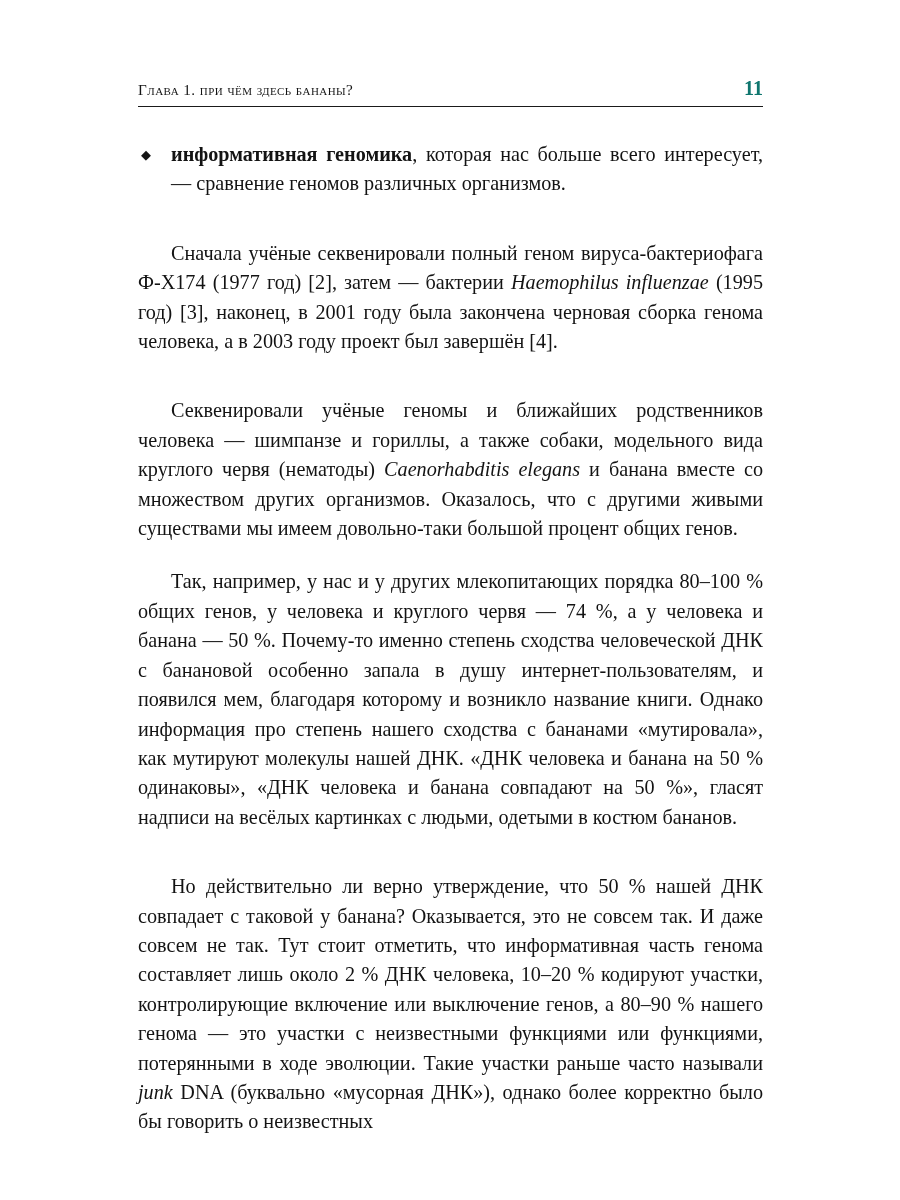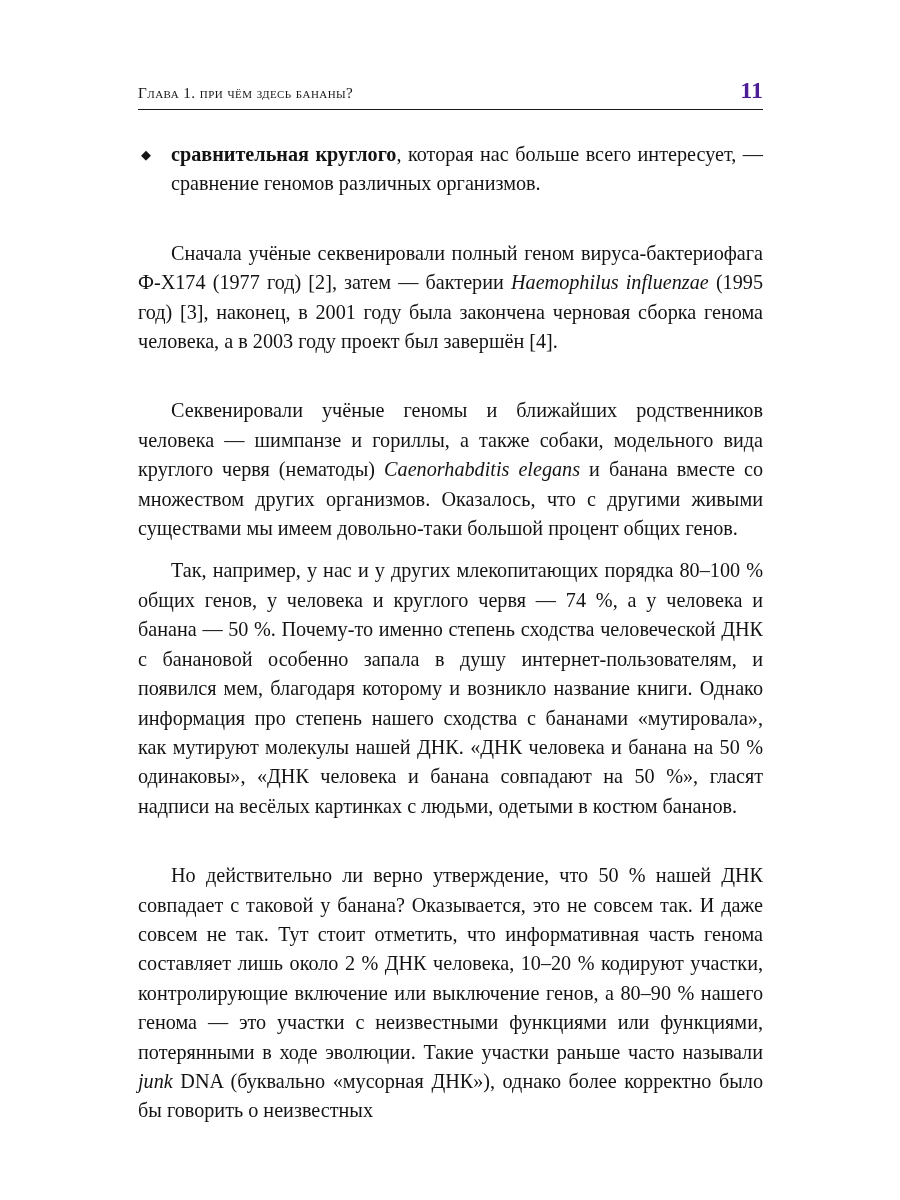--- a/index.html
+++ b/index.html
@@ -41,23 +41,23 @@
     font-size: 15.2px;
     letter-spacing: 0.45px;
     font-variant: small-caps;
     text-transform: lowercase;
     color: #151515;
     white-space: nowrap;
   }
   
   .running-head-title::first-letter { text-transform: uppercase; }
   .running-head-page {
-    font-size: 24px;
+    font-size: 20px;
     font-weight: bold;
-    color: #4c1d95;
+    color: #0f766e;
     line-height: 1;
   }
 
   
   .textblock {
     position: absolute;
     left: 138px;
     top: 140px;
     width: 625px;
   }
@@ -66,21 +66,21 @@
     margin: 0;
     font-size: 20.2px;
     line-height: 29.4px;
     text-align: justify;
     text-justify: inter-word;
     hyphens: manual;
     color: #131313;
   }
 
   .para-indent { text-indent: 33px; margin-top: 40px; }
-  .gap-before { margin-top: 13px; }
+  .gap-before { margin-top: 24px; }
 
   
   .bullet-item {
     position: relative;
     padding-left: 33px;
     margin-bottom: 13px;
   }
   .bullet-mark {
     position: absolute;
     left: 3px;
@@ -99,21 +99,21 @@
 <div class="page">
 
   <div class="running-head">
     <span class="running-head-title">Глава 1. При чём здесь бананы?</span>
     <span class="running-head-page">11</span>
   </div>
 
   <div class="textblock">
 
     <p class="bullet-item">
-      <span class="bullet-mark">◆</span><span class="lead-bold">сравнительная круглого</span><span>, которая нас больше всего интересует, — сравнение геномов различных организмов.</span>
+      <span class="bullet-mark">◆</span><span class="lead-bold">информативная геномика</span><span>, которая нас больше всего интересует, — сравнение геномов различных организмов.</span>
     </p>
 
     <p class="para-indent">
       <span>Сначала учёные секвенировали полный геном вируса-бактериофага Ф-Х174 (1977 год) [2], затем — бактерии </span><i class="ital">Haemophilus influenzae</i><span> (1995 год) [3], наконец, в 2001 году была закончена черновая сборка генома человека, а в 2003 году проект был завершён [4].</span>
     </p>
 
     <p class="para-indent">
       <span>Секвенировали учёные геномы и ближайших родственников человека — шимпанзе и гориллы, а также собаки, модельного вида круглого червя (нематоды) </span><i class="ital">Caenorhabditis elegans</i><span> и банана вместе со множеством других организмов. Оказалось, что с другими живыми существами мы имеем довольно-таки большой процент общих генов.</span>
     </p>
 

